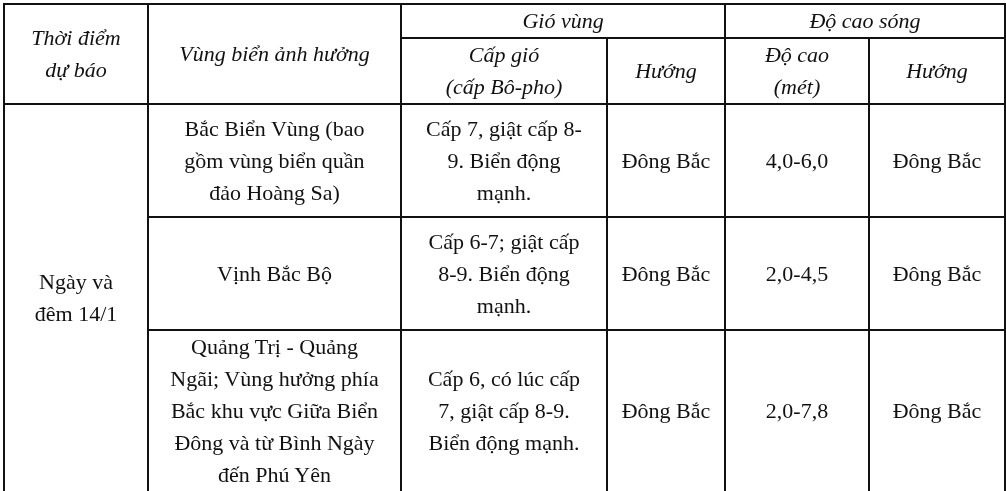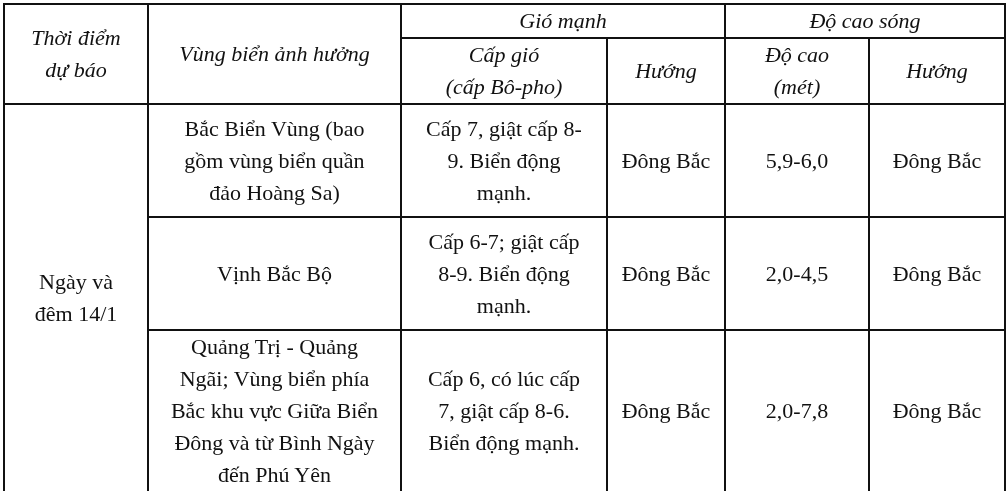--- a/index.html
+++ b/index.html
@@ -58,21 +58,21 @@
   <tbody>
       <tr class="r-h1">
     <th rowspan="2">
       <span class="cell-text">Thời điểm</span>
       <span class="cell-text">dự báo</span>
     </th>
     <th rowspan="2">
       <span class="cell-text">Vùng biển ảnh hưởng</span>
     </th>
     <th colspan="2">
-      <span class="cell-text">Gió mạnh</span>
+      <span class="cell-text">Gió vùng</span>
     </th>
     <th colspan="2">
       <span class="cell-text">Độ cao sóng</span>
     </th>
   </tr>
   <tr class="r-h2">
     <th>
       <span class="cell-text">Cấp gió</span>
       <span class="cell-text">(cấp Bô-pho)</span>
     </th>
@@ -100,21 +100,21 @@
     </td>
     <td>
       <span class="cell-text">Cấp 7, giật cấp 8-</span>
       <span class="cell-text">9. Biển động</span>
       <span class="cell-text">mạnh.</span>
     </td>
     <td>
       <span class="cell-text">Đông Bắc</span>
     </td>
     <td>
-      <span class="cell-text">5,9-6,0</span>
+      <span class="cell-text">4,0-6,0</span>
     </td>
     <td>
       <span class="cell-text">Đông Bắc</span>
     </td>
   </tr>
 
   <tr class="r-2">
     <td>
       <span class="cell-text">Vịnh Bắc Bộ</span>
     </td>
@@ -130,28 +130,28 @@
       <span class="cell-text">2,0-4,5</span>
     </td>
     <td>
       <span class="cell-text">Đông Bắc</span>
     </td>
   </tr>
 
   <tr class="r-3">
     <td>
       <span class="cell-text">Quảng Trị - Quảng</span>
-      <span class="cell-text">Ngãi; Vùng biển phía</span>
+      <span class="cell-text">Ngãi; Vùng hưởng phía</span>
       <span class="cell-text">Bắc khu vực Giữa Biển</span>
       <span class="cell-text">Đông và từ Bình Ngày</span>
       <span class="cell-text">đến Phú Yên</span>
     </td>
     <td>
       <span class="cell-text">Cấp 6, có lúc cấp</span>
-      <span class="cell-text">7, giật cấp 8-6.</span>
+      <span class="cell-text">7, giật cấp 8-9.</span>
       <span class="cell-text">Biển động mạnh.</span>
     </td>
     <td>
       <span class="cell-text">Đông Bắc</span>
     </td>
     <td>
       <span class="cell-text">2,0-7,8</span>
     </td>
     <td>
       <span class="cell-text">Đông Bắc</span>

